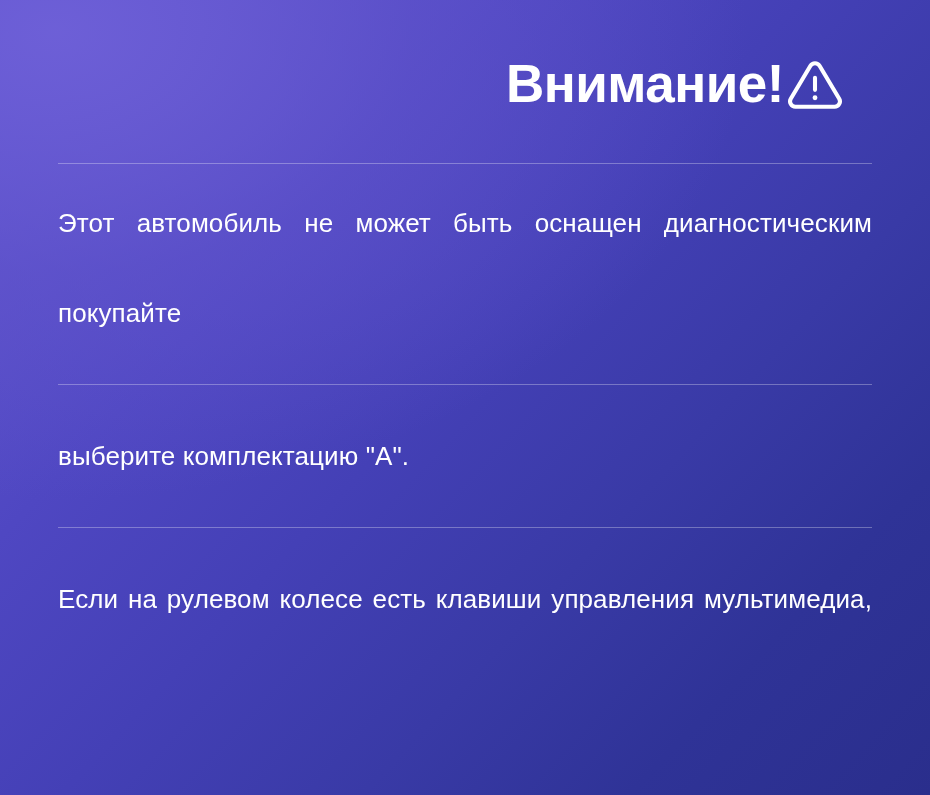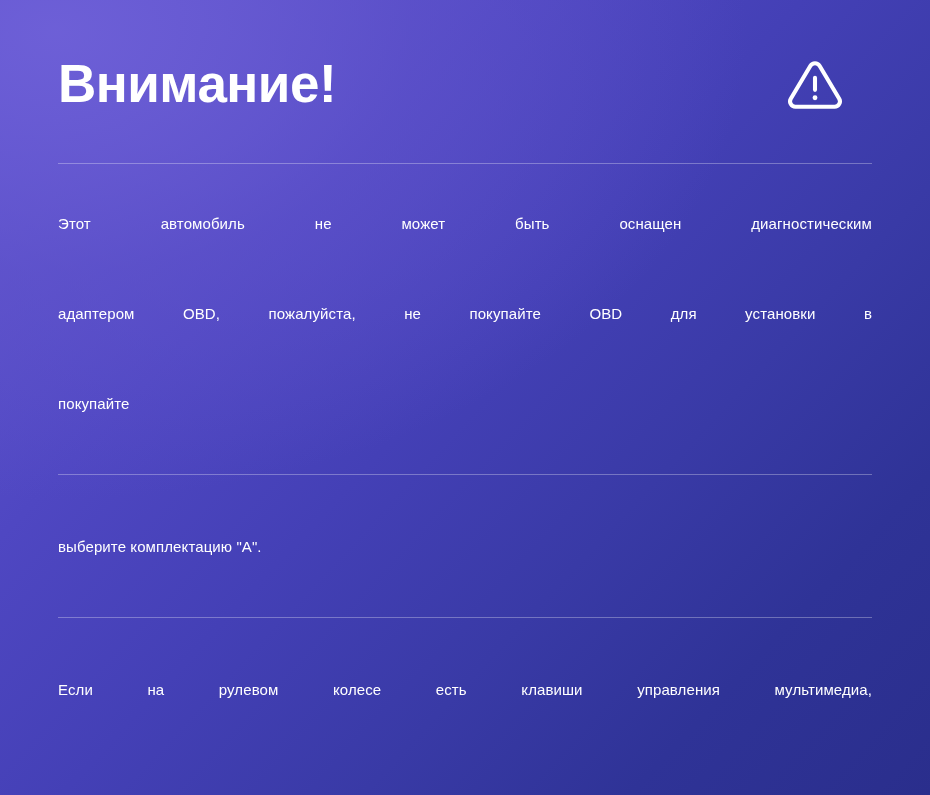--- a/index.html
+++ b/index.html
@@ -23,21 +23,21 @@
       radial-gradient(ellipse 120% 95% at 6% 4%, rgba(110,96,215,0.95) 0%, rgba(98,85,205,0.55) 32%, rgba(70,64,185,0.0) 62%),
       linear-gradient(133deg, #6055d6 0%, #5a50ca 14%, #4f47c2 30%, #4440b6 48%, #393aa6 66%, #2f3397 82%, #2a2e8c 100%);
     color: #ffffff;
     padding: 0 58px;
   }
 
   
   .notice-header {
     display: flex;
     align-items: center;
-    justify-content: space-between;
+    justify-content: flex-end;
     height: 163px;
     padding-top: 4px;
     box-sizing: border-box;
   }
 
   .notice-title {
     font-size: 53px;
     font-weight: 700;
     letter-spacing: -0.5px;
     line-height: 1;
@@ -62,21 +62,21 @@
     border: 0;
     margin: 0;
   }
 
   
   .notice-block {
     padding: 38px 0 38px 0;
   }
   .notice-block p {
     margin: 0;
-    font-size: 15px;
+    font-size: 26px;
     line-height: 45px;
     font-weight: 400;
     letter-spacing: 0.1px;
     color: #ffffff;
   }
   .block-1 { padding: 37px 0 48px 0; }
   .block-2 { padding: 49px 0 48px 0; }
   .block-3 { padding: 49px 0 40px 0; }
   .just-line {
     display: block;
@@ -104,21 +104,20 @@
         <circle cx="32" cy="45.2" r="2.5" fill="#ffffff"></circle>
       </svg>
     </span>
   </div>
 
   <hr class="divider">
 
   <div class="notice-block block-1">
     <p>
       <span class="just-line">Этот автомобиль не может быть оснащен диагностическим</span>
-      <span class="just-line">адаптером OBD, пожалуйста, не покупайте OBD для установки в</span>
       <span>покупайте</span>
     </p>
   </div>
 
   <hr class="divider">
 
   <div class="notice-block block-2">
     <p>
       <span>выберите комплектацию "A".</span>
     </p>

